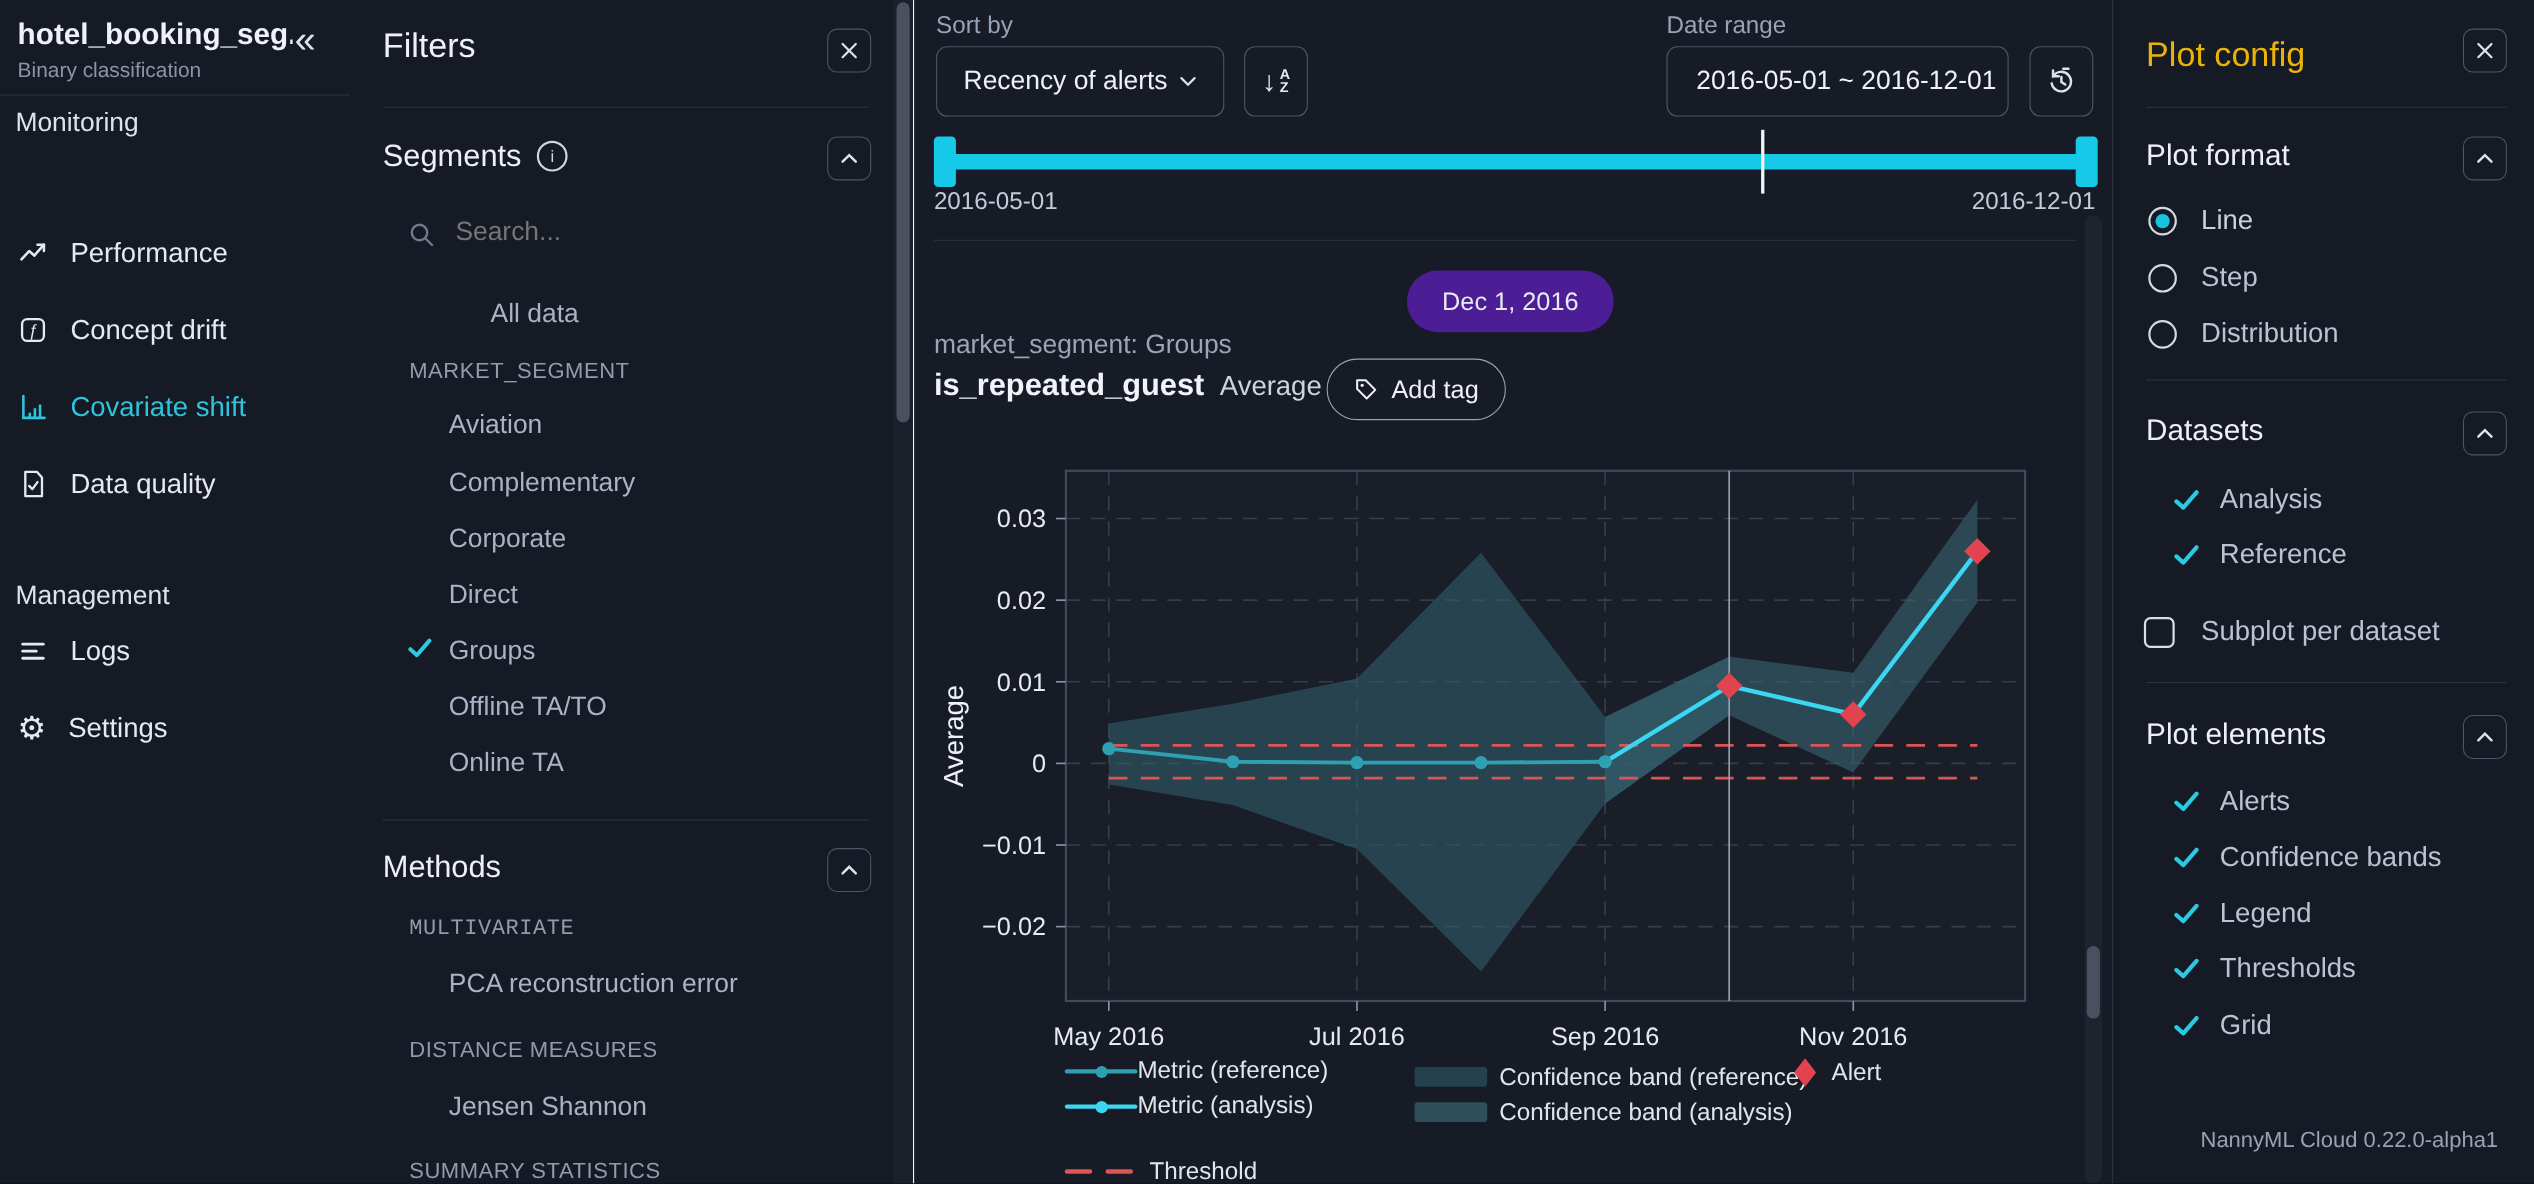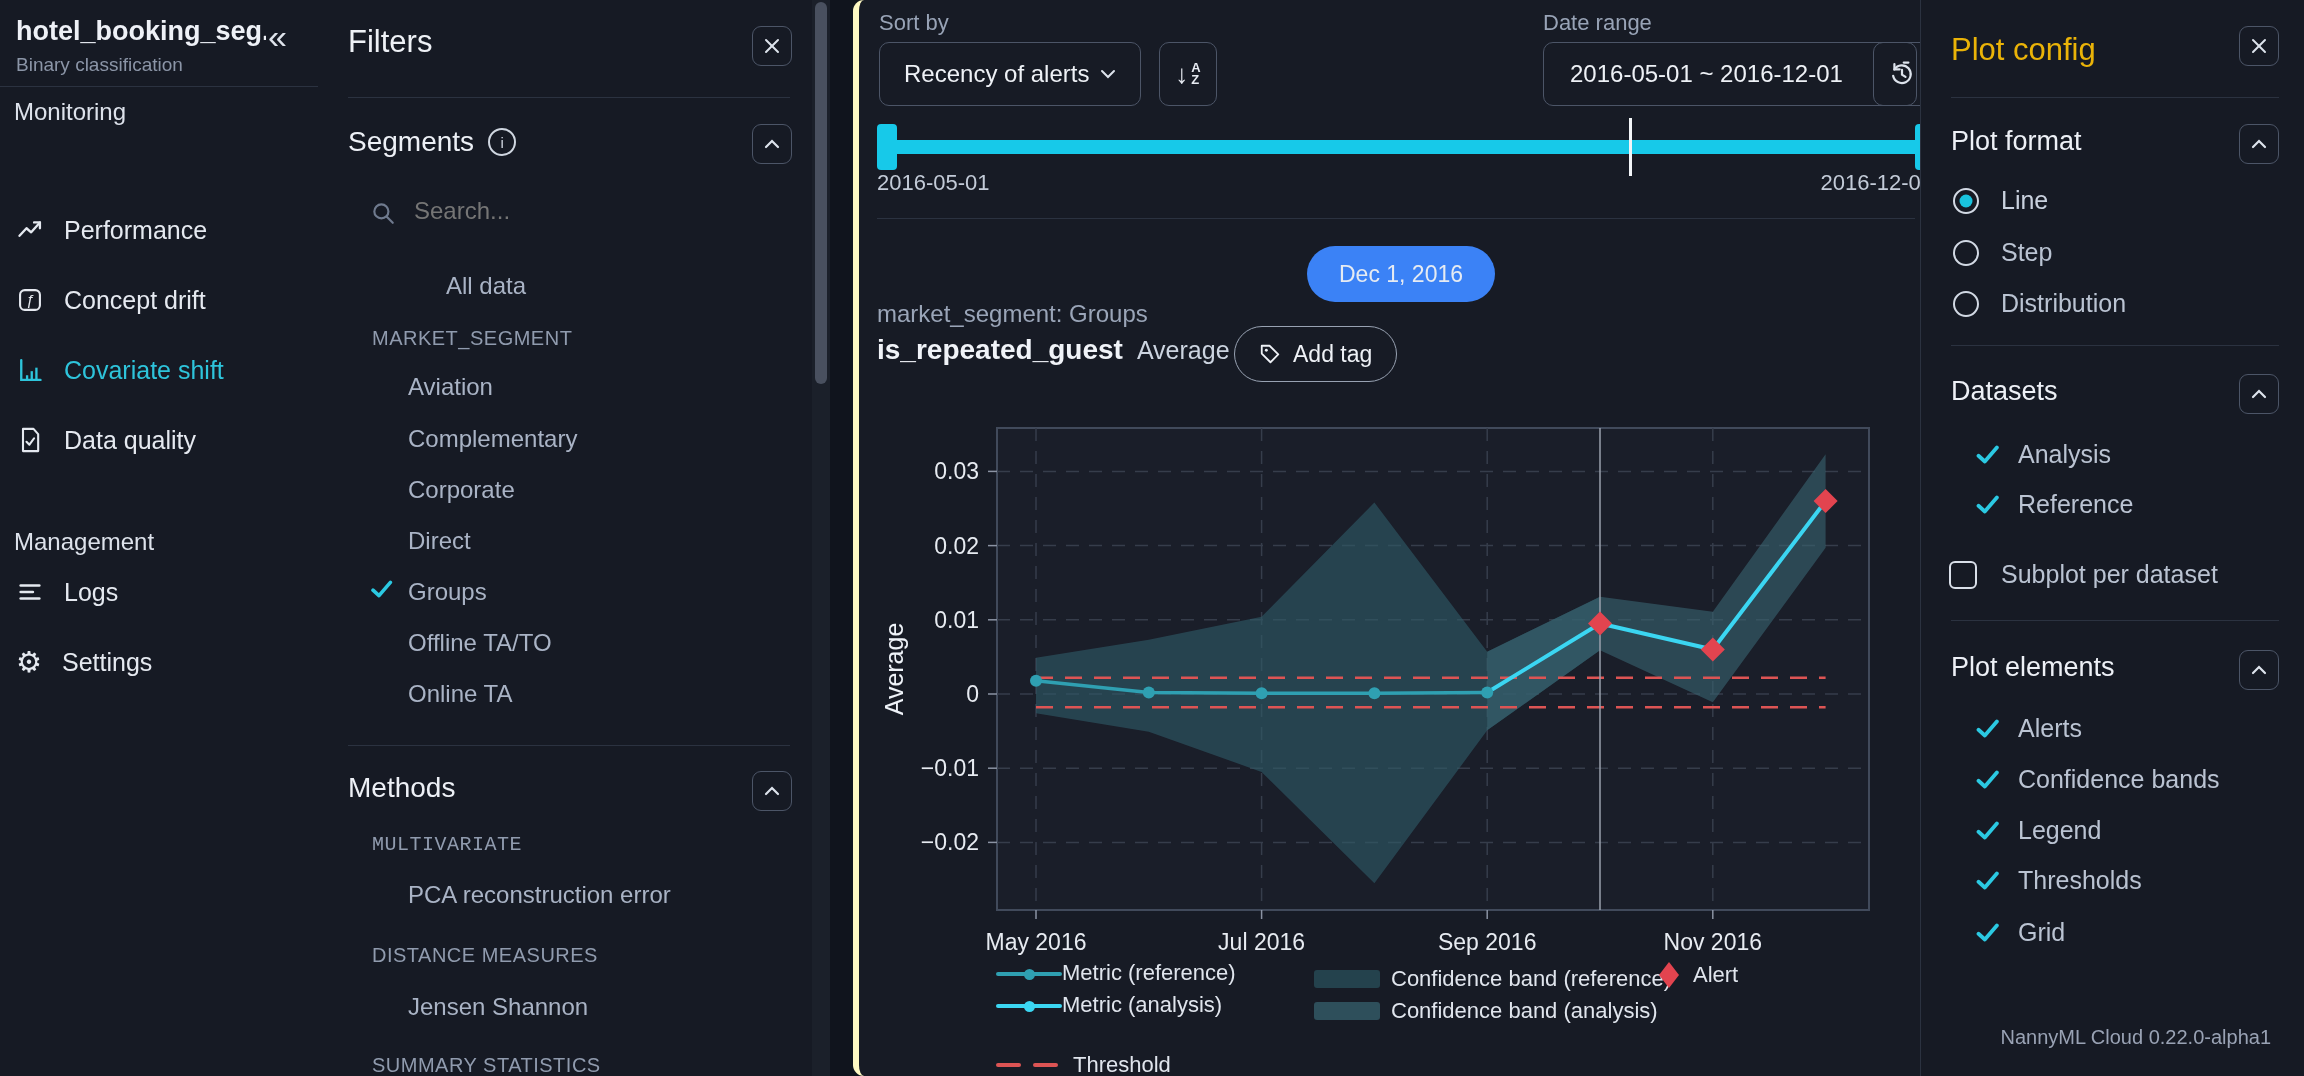--- a/index.html
+++ b/index.html
@@ -4,21 +4,21 @@
 <style>
   html,body{margin:0;padding:0;background:#10141d;}
   body{width:2304px;height:1076px;position:relative;overflow:hidden;
        font-family:"Liberation Sans",sans-serif;color:#e8ecf3;}
   .a{position:absolute;}
   .nw{white-space:nowrap;}
   .panel{position:absolute;top:0;bottom:0;background:#161a24;}
   #sidebar{left:0;width:318px;border-right:1px solid #272d3a;}
   #filters{left:318px;width:494px;}
   #fscroll{left:812px;width:18px;background:#1b202a;}
-  #main{left:853px;width:1090px;background:#171b25;border-left:6px solid #fef9c3;border-radius:11px;}
+  #main{left:830px;width:1090px;background:#171b25;border-left:1px solid #fef9c3;}
   #config{left:1920px;width:384px;border-left:1px solid #2b3240;}
   .divider{position:absolute;border-top:1px solid #2b3240;height:0;}
   .icon-btn{display:flex;align-items:center;justify-content:center;width:40px;height:40px;
             border:1.5px solid #4c5567;border-radius:9px;color:#dde3ec;box-sizing:border-box;cursor:pointer;}
   .sec-title{font-size:28px;color:#edf0f6;font-weight:400;}
   .muted-lbl{font-size:22px;color:#98a3b6;}
   .row{display:flex;align-items:center;}
   
   .sb-item{position:absolute;left:0;width:100%;height:56px;display:flex;align-items:center;gap:20px;padding-left:16px;box-sizing:border-box;font-size:25px;color:#e5e9f0;cursor:pointer;}
   .sb-item svg{flex:0 0 auto;}
@@ -174,42 +174,42 @@
   </div>
   <div class="field" style="left:300px;top:42px;width:58px;height:64px;justify-content:center;cursor:pointer;gap:3px;">
     <span style="font-size:26px;color:#e7ebf2;">↓</span>
     <span style="display:flex;flex-direction:column;font-size:13px;font-weight:700;line-height:12px;color:#e7ebf2;font-style:normal;">
         <i style="font-style:normal;">A</i>
         <i style="font-style:normal;">Z</i>
       </span>
   </div>
 
   <div class="a muted-lbl nw" style="left:684px;top:10px;">Date range</div>
-  <div class="field nw" style="left:684px;top:42px;width:374px;height:64px;padding:0 26px;">
+  <div class="field nw" style="left:684px;top:42px;width:311px;height:64px;padding:0 26px;">
     <span>2016-05-01 ~ 2016-12-01</span>
   </div>
   <div class="field" style="left:1014px;top:42px;width:58px;height:64px;justify-content:center;cursor:pointer;">
     <svg width="28" height="28" viewBox="0 0 24 24" fill="none" stroke="#dde3ec" stroke-width="1.9" stroke-linecap="round">
       <path d="M5.5 8 A 7.6 7.6 0 1 1 4.4 13.5"></path>
         <polyline points="5.5 3.5 5.5 8 10 8"></polyline>
         <polyline points="12 8.5 12 12.5 15 14.5"></polyline>
         <line x1="13.5" y1="2.2" x2="17.5" y2="2.2"></line>
     </svg>
   </div>
 
   <div class="a" style="left:28px;top:140px;width:1038px;height:14px;background:#17c9e9;border-radius:2px;"></div>
   <div class="a" style="left:18px;top:124px;width:20px;height:46px;background:#17c9e9;border-radius:4px;"></div>
   <div class="a" style="left:1056px;top:124px;width:20px;height:46px;background:#17c9e9;border-radius:4px;"></div>
   <div class="a" style="top: 118px; width: 2.5px; height: 58px; background: rgb(242, 245, 248); left: 770.17px;"></div>
   <div class="a nw" style="left:18px;top:170px;font-size:22px;color:#c3cbd8;">2016-05-01</div>
   <div class="a nw" style="right:16px;top:170px;font-size:22px;color:#c3cbd8;">2016-12-01</div>
 
   <div class="divider" style="left:18px;top:218px;width:1038px;"></div>
 
-  <div class="a pill nw" style="left:448px;top:246px;height:56px;padding:0 32px;background:#3b82f6;font-size:23px;color:#e6ebf2;">Dec 1, 2016</div>
+  <div class="a pill nw" style="left:448px;top:246px;height:56px;padding:0 32px;background:#4c1d95;font-size:23px;color:#e6ebf2;">Dec 1, 2016</div>
 
   <div class="a nw" style="left:18px;top:300px;font-size:24px;color:#9aa5b8;">market_segment: Groups</div>
   <div class="a row nw" style="left:18px;top:334px;gap:14px;align-items:baseline;">
     <span style="font-size:28px;font-weight:700;color:#f0f3f8;">is_repeated_guest</span>
     <span style="font-size:25px;color:#ccd4e0;">Average</span>
   </div>
   <div class="a pill" style="left:375px;top:326px;height:54px;padding:0 24px;border:1.5px solid #98a2b2;gap:12px;cursor:pointer;">
     <svg width="22" height="22" viewBox="0 0 24 24" fill="none" stroke="#eef1f6" stroke-width="2" stroke-linejoin="round">
         <path d="M3 3 h8.5 L21 12.5 12.5 21 3 11.5 z"></path>
         <circle cx="8" cy="8" r="1.6" fill="#eef1f6" stroke="none"></circle>

